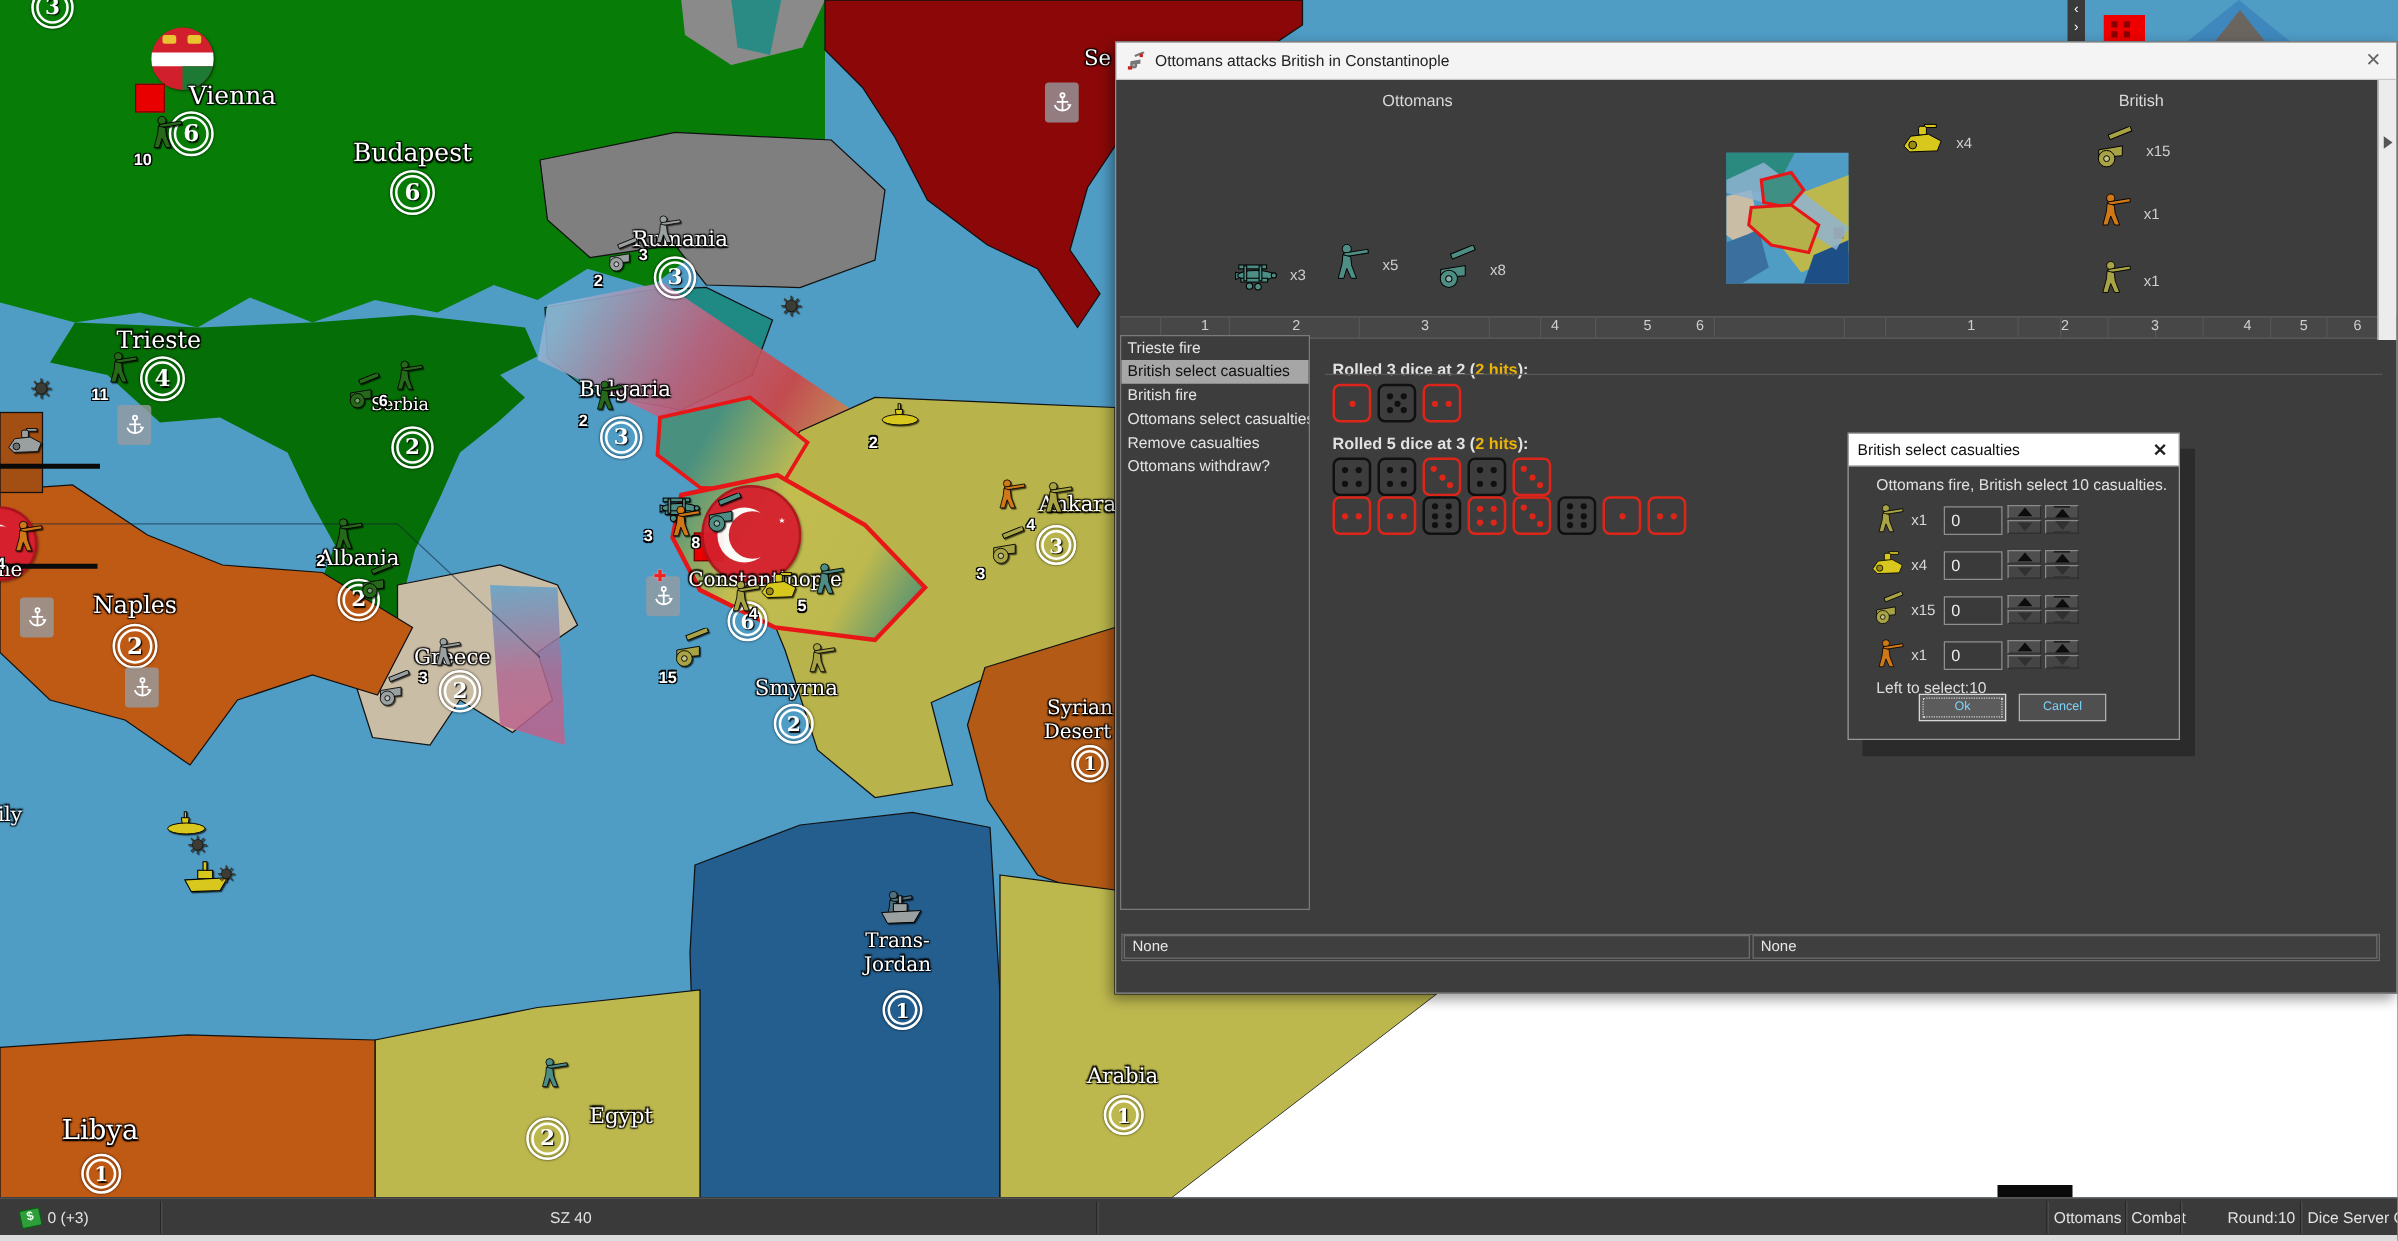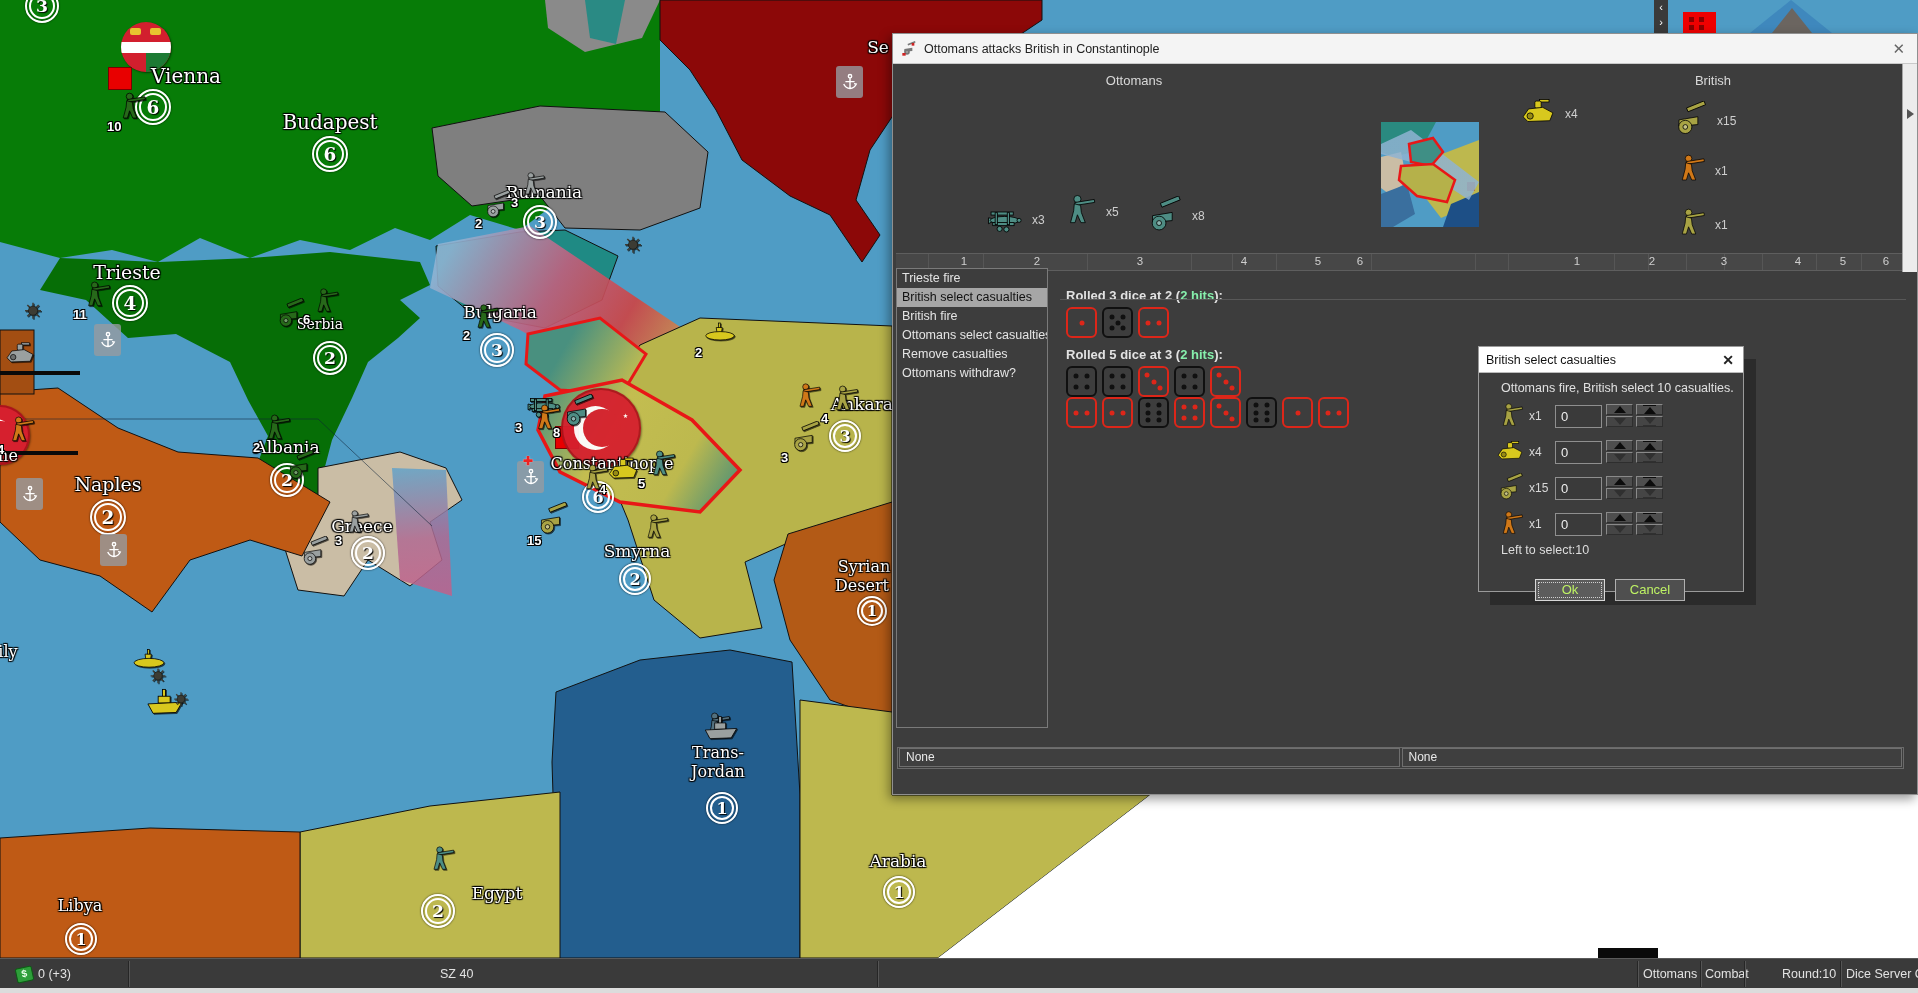--- a/index.html
+++ b/index.html
@@ -74,21 +74,21 @@
   #steps-list{position:absolute;left:3px;top:234px;width:152px;height:460px;
     border:1px solid #7a7a7a;box-sizing:border-box;background:#3d3d3d;overflow:hidden;}
   .step{height:19px;line-height:19px;padding-left:5px;font-size:12.5px;color:#e4e4e4;white-space:nowrap;}
   .step.sel{background:#a6a6a6;color:#121212;}
 
   #dice-area{position:absolute;left:173px;top:245px;width:700px;}
   #total-hits{font-size:15px;font-weight:bold;color:#e8e8e8;height:17px;}
   #total-hits .red{color:#e23222;}
   #th-rule{position:absolute;left:-6px;top:20px;width:846px;height:1px;background:#585858;}
   .dice-row-label{font-size:13px;font-weight:bold;color:#e2e2e2;margin-top:9px;margin-bottom:4px;}
-  .dice-row-label .red{color:#86efac;}
+  .dice-row-label .red{color:#eab308;}
   .dice-row{display:flex;}
   .die{width:27px;height:27px;border:2px solid #101010;border-radius:6px;margin-right:5px;position:relative;}
   .die.hit{border-color:#dd2619;}
   .pip{position:absolute;width:5px;height:5px;border-radius:50%;background:#101010;transform:translate(-50%,-50%);}
   .die.hit .pip{background:#dd2619;}
 
   #cas-box{position:absolute;left:4px;bottom:25px;right:13px;border:1px solid #6a6a6a;}
   #cas-header{height:19px;text-align:center;font-size:13px;font-weight:bold;color:#e3e3e3;line-height:19px;}
   #cas-panels{display:flex;}
   .cas-panel{flex:1;height:17px;border:1px solid #6f6f6f;background:#3f3f3f;color:#e8e8e8;
@@ -113,22 +113,22 @@
     border-right-color:#2e2e2e;display:flex;flex-direction:column;align-items:center;justify-content:center;
     box-sizing:border-box;margin-bottom:1px;padding:0;}
   .spin.dis{background:#454545;}
   .tri-up{width:0;height:0;border-left:6px solid transparent;border-right:6px solid transparent;
     border-bottom:7px solid #0c0c0c;}
   .tri-down{width:0;height:0;border-left:6px solid transparent;border-right:6px solid transparent;
     border-top:7px solid #303030;}
   .maxbar{width:13px;height:2px;background:#0c0c0c;margin-bottom:1px;}
   .minbar{width:13px;height:2px;background:#303030;margin-top:1px;}
   #sel-left{position:absolute;left:22px;top:196px;font-size:12.5px;color:#dddddd;}
-  .dlg-btn{position:absolute;top:232px;width:70px;height:22px;background:#4f4f4f;border:1px solid #b0b0b0;
-    color:#bef264;font-size:13px;text-align:center;line-height:20px;box-sizing:border-box;}
+  .dlg-btn{position:absolute;top:208px;width:70px;height:22px;background:#4f4f4f;border:1px solid #b0b0b0;
+    color:#7dd3fc;font-size:10px;text-align:center;line-height:20px;box-sizing:border-box;}
   #btn-ok{left:56px;background:#5c5c5c;border-color:#d8d8d8;outline:1px dotted #cfcfcf;outline-offset:-4px;}
   #btn-cancel{left:136px;}
 
   
   #status-bar{position:absolute;left:0;top:958px;width:1918px;height:30px;background:#3a3a3a;
     border-top:1px solid #5a5a5a;z-index:40;color:#e2e2e2;font-size:12.5px;}
   .sb-div{position:absolute;top:2px;bottom:2px;width:1px;background:#262626;border-right:1px solid #555;}
   .sb-text{position:absolute;top:0;height:30px;line-height:30px;white-space:nowrap;}
   #sb-money-icon{position:absolute;left:16px;top:8px;width:15px;height:13px;background:#2e9e3a;
     border:1px solid #0c5c14;border-radius:2px;color:#eaffea;font-size:10px;line-height:12px;
@@ -252,21 +252,21 @@
       <div class="map-label" style="left: 362px; top: 526px; font-size: 17px;">Greece</div>
       <div class="map-label" style="left: 612px; top: 463px; font-size: 16px;">Constantinople</div>
       <div class="map-label" style="left: 637px; top: 551px; font-size: 17px;">Smyrna</div>
       <div class="map-label" style="left: 862px; top: 404px; font-size: 17px;">Ankara</div>
       <div class="map-label" style="left: 864px; top: 566px; font-size: 16px;">Syrian</div>
       <div class="map-label" style="left: 862px; top: 585px; font-size: 16px;">Desert</div>
       <div class="map-label" style="left: 718px; top: 752px; font-size: 16px;">Trans-</div>
       <div class="map-label" style="left: 718px; top: 771px; font-size: 16px;">Jordan</div>
       <div class="map-label" style="left: 898px; top: 861px; font-size: 17px;">Arabia</div>
       <div class="map-label" style="left: 497px; top: 893px; font-size: 17px;">Egypt</div>
-      <div class="map-label" style="left: 80px; top: 905px; font-size: 16px;">Libya</div>
+      <div class="map-label" style="left: 80px; top: 905px; font-size: 22px;">Libya</div>
       <div class="map-label" style="left: 878px; top: 47px; font-size: 17px;">Se</div>
       <div class="map-label" style="left: 8px; top: 455px; font-size: 16px;">ne</div>
       <div class="map-label" style="left: 8px; top: 651px; font-size: 16px;">ily</div>
       <div class="badge" style="left: 153px; top: 107px; width: 32px; height: 32px; font-size: 18.4px;">
         <span>6</span>
       </div>
       <div class="badge" style="left: 330px; top: 154px; width: 32px; height: 32px; font-size: 18.4px;">
         <span>6</span>
       </div>
       <div class="badge" style="left: 540px; top: 222px; width: 30px; height: 30px; font-size: 17.25px;">

